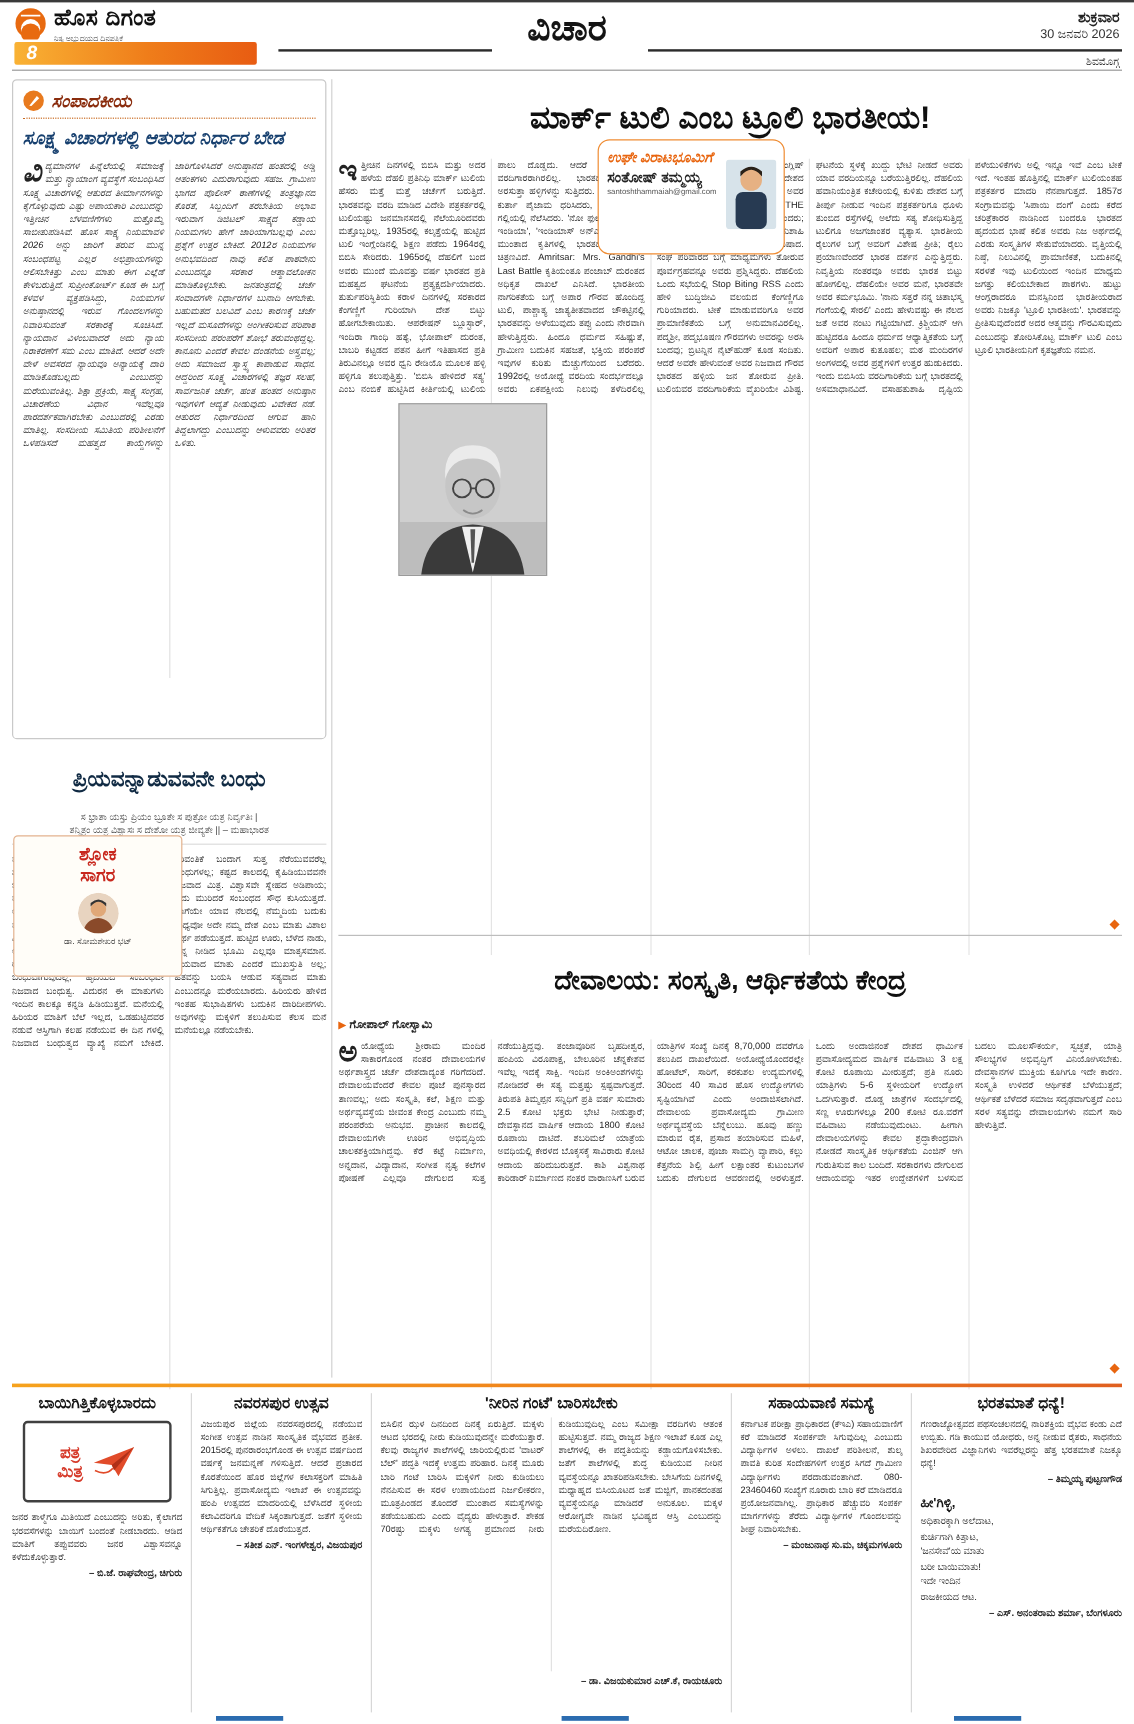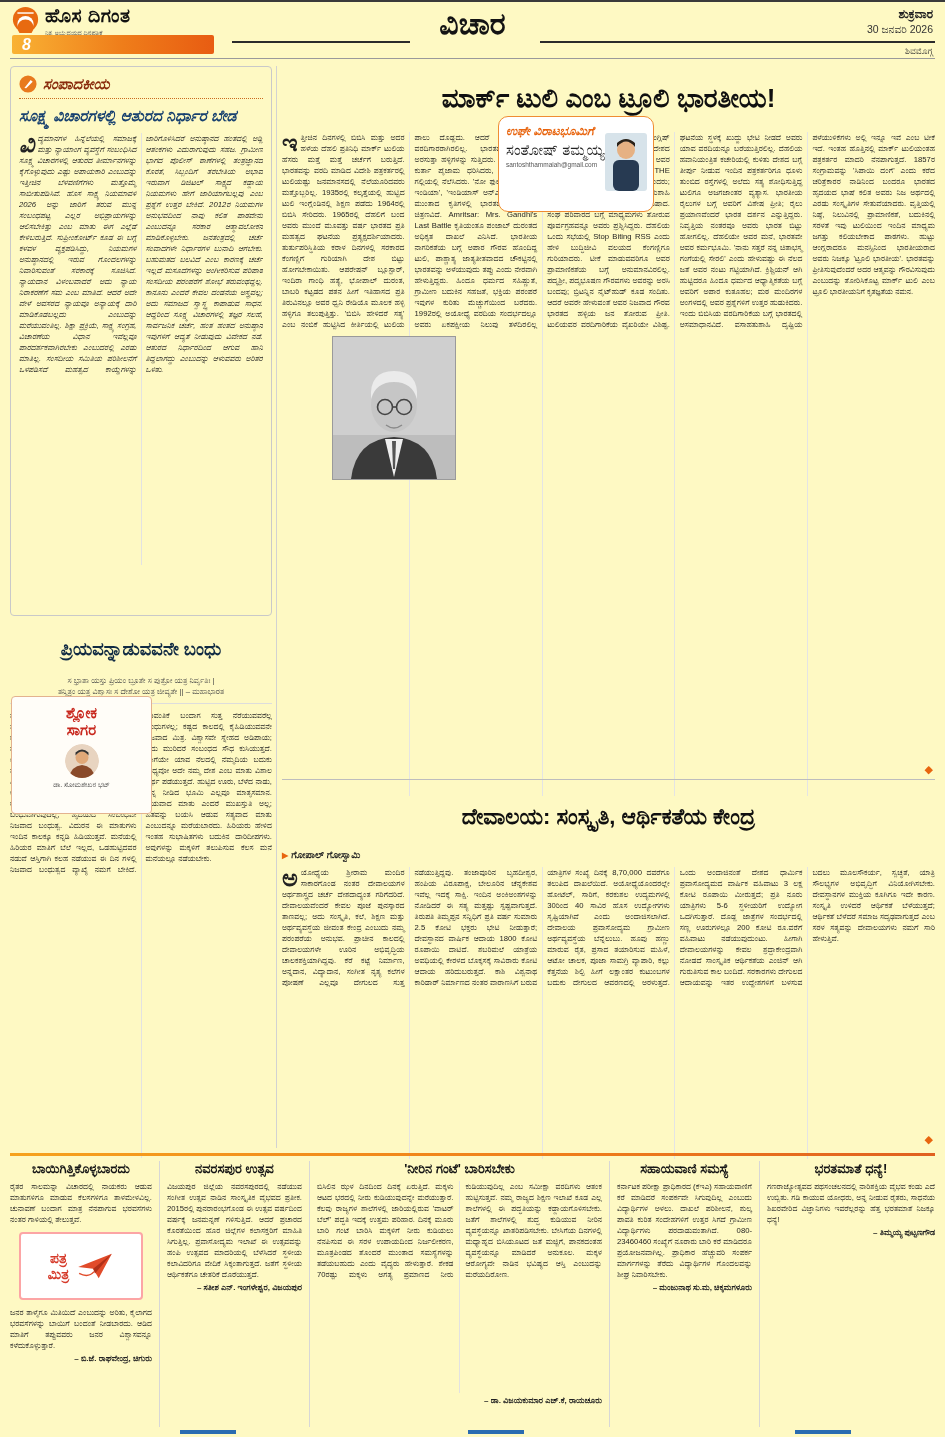--- a/index.html
+++ b/index.html
@@ -1,16 +1,16 @@
 <!DOCTYPE html>
 <html><head>
 <meta charset="utf-8">
 <style>
   html,body{margin:0;padding:0;background:#e8e8e8;}
-  .page{position:relative;width:945px;height:1437px;margin:0 auto;background:#fef9c3;
+  .page{position:relative;width:945px;height:1437px;margin:0 auto;background:#ffffff;
         font-family:"Liberation Sans",sans-serif;overflow:hidden;color:#1c1c1c;}
   .top-line{position:absolute;left:0;top:0;width:945px;height:2px;background:#3a3a3a;}
 
   
   .logo-block{position:absolute;left:12px;top:6px;display:flex;gap:6px;align-items:flex-start;}
   .logo-icon{width:27px;height:27px;flex:none;}
   .paper-name{font-size:19px;font-weight:bold;color:#111;letter-spacing:.5px;line-height:1.1;}
   .paper-tagline{font-size:6.5px;color:#555;margin-top:2px;}
   .page-number-bar{position:absolute;left:12px;top:35px;width:202px;height:19px;border-radius:2px;
         background:linear-gradient(90deg,#f9b234,#ef7d1a 55%,#e85c12);display:flex;align-items:center;padding-left:10px;box-sizing:border-box;}
@@ -53,21 +53,21 @@
   .sb-author{font-size:7px;color:#333;}
 
   
   .main-article{position:absolute;left:282px;top:66px;width:653px;height:712px;}
   .ma-headline{text-align:center;font-size:26px;font-weight:bold;color:#101010;}
   .ma-body{margin-top:9px;height:664px;overflow:hidden;columns:5;column-gap:10px;
         column-rule:1px solid #e4e4e4;column-fill:balance;}
   .columnist-box{position:absolute;left:216px;top:50px;width:156px;height:96px;background:#fff;
         border:1.5px solid #ef8c33;border-radius:10px;box-sizing:border-box;padding:7px 7px;z-index:3;}
   .cb-title{font-size:12px;font-weight:bold;font-style:italic;color:#e8650f;}
-  .cb-name{font-size:15px;font-weight:normal;color:#222;margin-top:3px;}
+  .cb-name{font-size:12px;font-weight:bold;color:#222;margin-top:3px;}
   .cb-email{font-size:6.5px;color:#555;margin-top:2px;word-break:break-all;width:95px;}
   .cb-photo{position:absolute;right:6px;top:16px;width:42px;height:58px;border-radius:3px;}
   .tully-photo{position:absolute;left:50px;top:270px;width:122px;height:142px;border:1px solid #9a9a9a;z-index:3;background:#cfcfcf;}
   .ma-end{position:absolute;right:2px;bottom:2px;}
 
   
   .hr-temple{position:absolute;left:282px;top:779px;width:653px;height:1px;background:#bdbdbd;}
   .temple{position:absolute;left:282px;top:786px;width:653px;height:362px;}
   .ta-headline{text-align:center;font-size:22px;font-weight:bold;color:#101010;}
   .ta-byline{margin-top:5px;font-size:9.5px;font-weight:bold;color:#222;}
@@ -79,21 +79,21 @@
   
   .letters-sep{position:absolute;left:10px;top:1153px;width:925px;height:3px;
         background:linear-gradient(90deg,#f6a21d,#ef7d1a 60%,#e06020);}
   .letters{position:absolute;left:10px;top:1161px;width:925px;height:266px;display:flex;}
   .letter{box-sizing:border-box;padding:0 7px;border-right:1px solid #d7d7d7;}
   .letter:first-child{padding-left:0;}
   .letter:last-child{border-right:none;padding-right:0;}
   .lt-title{text-align:center;font-size:13px;font-weight:bold;color:#141414;line-height:1.25;margin-bottom:4px;}
   .lt-sign{text-align:right;font-size:8px;font-weight:bold;color:#222;margin-top:3px;}
   .lt-double-body{columns:2;column-gap:12px;column-rule:1px solid #e2e2e2;height:212px;overflow:hidden;}
-  .patra-box{width:120px;height:64px;border:2px solid #fca5a5;border-radius:4px;margin:7px auto;
+  .patra-box{width:120px;height:64px;border:2px solid #404040;border-radius:4px;margin:7px auto;
         display:flex;align-items:center;justify-content:center;gap:7px;background:#fff;}
   .pb-words{color:#d63a2a;font-weight:bold;font-size:14px;line-height:1.15;text-align:center;}
   .plane-icon{width:38px;height:28px;}
   .heegilli{margin-top:9px;}
   .hg-title{font-size:11px;font-weight:bold;color:#141414;}
   .hg-poem{font-size:8px;line-height:12.5px;color:#222;white-space:pre-line;margin-top:3px;}
 
   .print-mark{position:absolute;bottom:3px;height:4px;width:56px;background:#2b6cb0;}
 </style>
 </head>
@@ -207,21 +207,20 @@
       <span class="dropcap">ಅ</span><span>ಯೋಧ್ಯೆಯ ಶ್ರೀರಾಮ ಮಂದಿರ ಸಾಕಾರಗೊಂಡ ನಂತರ ದೇವಾಲಯಗಳ ಅರ್ಥಶಾಸ್ತ್ರದ ಚರ್ಚೆ ದೇಶದಾದ್ಯಂತ ಗರಿಗೆದರಿದೆ. ದೇವಾಲಯವೆಂದರೆ ಕೇವಲ ಪೂಜೆ ಪುನಸ್ಕಾರದ ತಾಣವಲ್ಲ; ಅದು ಸಂಸ್ಕೃತಿ, ಕಲೆ, ಶಿಕ್ಷಣ ಮತ್ತು ಅರ್ಥವ್ಯವಸ್ಥೆಯ ಜೀವಂತ ಕೇಂದ್ರ ಎಂಬುದು ನಮ್ಮ ಪರಂಪರೆಯ ಅನುಭವ. ಪ್ರಾಚೀನ ಕಾಲದಲ್ಲಿ ದೇವಾಲಯಗಳೇ ಊರಿನ ಅಭಿವೃದ್ಧಿಯ ಚಾಲಕಶಕ್ತಿಯಾಗಿದ್ದವು. ಕೆರೆ ಕಟ್ಟೆ ನಿರ್ಮಾಣ, ಅನ್ನದಾನ, ವಿದ್ಯಾದಾನ, ಸಂಗೀತ ನೃತ್ಯ ಕಲೆಗಳ ಪೋಷಣೆ ಎಲ್ಲವೂ ದೇಗುಲದ ಸುತ್ತ ನಡೆಯುತ್ತಿದ್ದವು. ತಂಜಾವೂರಿನ ಬೃಹದೀಶ್ವರ, ಹಂಪಿಯ ವಿರೂಪಾಕ್ಷ, ಬೇಲೂರಿನ ಚೆನ್ನಕೇಶವ ಇವೆಲ್ಲ ಇದಕ್ಕೆ ಸಾಕ್ಷಿ. ಇಂದಿನ ಅಂಕಿಅಂಶಗಳನ್ನು ನೋಡಿದರೆ ಈ ಸತ್ಯ ಮತ್ತಷ್ಟು ಸ್ಪಷ್ಟವಾಗುತ್ತದೆ. ತಿರುಪತಿ ತಿಮ್ಮಪ್ಪನ ಸನ್ನಿಧಿಗೆ ಪ್ರತಿ ವರ್ಷ ಸುಮಾರು 2.5 ಕೋಟಿ ಭಕ್ತರು ಭೇಟಿ ನೀಡುತ್ತಾರೆ; ದೇವಸ್ಥಾನದ ವಾರ್ಷಿಕ ಆದಾಯ 1800 ಕೋಟಿ ರೂಪಾಯಿ ದಾಟಿದೆ. ಶಬರಿಮಲೆ ಯಾತ್ರೆಯ ಅವಧಿಯಲ್ಲಿ ಕೇರಳದ ಬೊಕ್ಕಸಕ್ಕೆ ಸಾವಿರಾರು ಕೋಟಿ ಆದಾಯ ಹರಿದುಬರುತ್ತದೆ. ಕಾಶಿ ವಿಶ್ವನಾಥ ಕಾರಿಡಾರ್ ನಿರ್ಮಾಣದ ನಂತರ ವಾರಾಣಸಿಗೆ ಬರುವ ಯಾತ್ರಿಗಳ ಸಂಖ್ಯೆ ದಿನಕ್ಕೆ 8,70,000 ದವರೆಗೂ ತಲುಪಿದ ದಾಖಲೆಯಿದೆ. ಅಯೋಧ್ಯೆಯೊಂದರಲ್ಲೇ ಹೋಟೆಲ್, ಸಾರಿಗೆ, ಕರಕುಶಲ ಉದ್ಯಮಗಳಲ್ಲಿ 30ರಿಂದ 40 ಸಾವಿರ ಹೊಸ ಉದ್ಯೋಗಗಳು ಸೃಷ್ಟಿಯಾಗಿವೆ ಎಂದು ಅಂದಾಜಿಸಲಾಗಿದೆ. ದೇವಾಲಯ ಪ್ರವಾಸೋದ್ಯಮ ಗ್ರಾಮೀಣ ಅರ್ಥವ್ಯವಸ್ಥೆಯ ಬೆನ್ನೆಲುಬು. ಹೂವು ಹಣ್ಣು ಮಾರುವ ರೈತ, ಪ್ರಸಾದ ತಯಾರಿಸುವ ಮಹಿಳೆ, ಆಟೋ ಚಾಲಕ, ಪೂಜಾ ಸಾಮಗ್ರಿ ವ್ಯಾಪಾರಿ, ಕಲ್ಲು ಕೆತ್ತನೆಯ ಶಿಲ್ಪಿ ಹೀಗೆ ಲಕ್ಷಾಂತರ ಕುಟುಂಬಗಳ ಬದುಕು ದೇಗುಲದ ಆವರಣದಲ್ಲಿ ಅರಳುತ್ತದೆ. ಒಂದು ಅಂದಾಜಿನಂತೆ ದೇಶದ ಧಾರ್ಮಿಕ ಪ್ರವಾಸೋದ್ಯಮದ ವಾರ್ಷಿಕ ವಹಿವಾಟು 3 ಲಕ್ಷ ಕೋಟಿ ರೂಪಾಯಿ ಮೀರುತ್ತದೆ; ಪ್ರತಿ ನೂರು ಯಾತ್ರಿಗಳು 5-6 ಸ್ಥಳೀಯರಿಗೆ ಉದ್ಯೋಗ ಒದಗಿಸುತ್ತಾರೆ. ದೊಡ್ಡ ಜಾತ್ರೆಗಳ ಸಂದರ್ಭದಲ್ಲಿ ಸಣ್ಣ ಊರುಗಳಲ್ಲೂ 200 ಕೋಟಿ ರೂ.ವರೆಗೆ ವಹಿವಾಟು ನಡೆಯುವುದುಂಟು. ಹೀಗಾಗಿ ದೇವಾಲಯಗಳನ್ನು ಕೇವಲ ಶ್ರದ್ಧಾಕೇಂದ್ರವಾಗಿ ನೋಡದೆ ಸಾಂಸ್ಕೃತಿಕ ಆರ್ಥಿಕತೆಯ ಎಂಜಿನ್ ಆಗಿ ಗುರುತಿಸುವ ಕಾಲ ಬಂದಿದೆ. ಸರಕಾರಗಳು ದೇಗುಲದ ಆದಾಯವನ್ನು ಇತರ ಉದ್ದೇಶಗಳಿಗೆ ಬಳಸುವ ಬದಲು ಮೂಲಸೌಕರ್ಯ, ಸ್ವಚ್ಛತೆ, ಯಾತ್ರಿ ಸೌಲಭ್ಯಗಳ ಅಭಿವೃದ್ಧಿಗೆ ವಿನಿಯೋಗಿಸಬೇಕು. ದೇವಸ್ಥಾನಗಳ ಮುಕ್ತಿಯ ಕೂಗಿಗೂ ಇದೇ ಕಾರಣ. ಸಂಸ್ಕೃತಿ ಉಳಿದರೆ ಆರ್ಥಿಕತೆ ಬೆಳೆಯುತ್ತದೆ; ಆರ್ಥಿಕತೆ ಬೆಳೆದರೆ ಸಮಾಜ ಸದೃಢವಾಗುತ್ತದೆ ಎಂಬ ಸರಳ ಸತ್ಯವನ್ನು ದೇವಾಲಯಗಳು ನಮಗೆ ಸಾರಿ ಹೇಳುತ್ತಿವೆ.</span>
     </div>
     <span class="endmark ta-end">◆</span>
   </section>
 
   <div class="letters-sep"></div>
   <div class="letters">
 
     <div class="letter" style="width:150px;">
       <div class="lt-title">ಬಾಯಿಗಿತ್ತಿಕೊಳ್ಳಬಾರದು</div>
-      <div class="bodytext">ರೈತರ ಸಾಲಮನ್ನಾ ವಿಚಾರದಲ್ಲಿ ನಾಯಕರು ಆಡುವ ಮಾತುಗಳಿಗೂ ಮಾಡುವ ಕೆಲಸಗಳಿಗೂ ತಾಳಮೇಳವಿಲ್ಲ. ಚುನಾವಣೆ ಬಂದಾಗ ಮಾತ್ರ ನೆನಪಾಗುವ ಭರವಸೆಗಳು ನಂತರ ಗಾಳಿಯಲ್ಲಿ ತೇಲುತ್ತವೆ.</div>
       <div class="patra-box">
         <div class="pb-words">
           <div>ಪತ್ರ</div>
           <div>ಮಿತ್ರ</div>
         </div>
         <svg class="plane-icon" viewBox="0 0 40 30">
           <path d="M2 16 L38 2 L24 28 L18 18 Z" fill="#e14b2a"></path>
           <path d="M18 18 L38 2 L20 23 Z" fill="#b03018"></path>
           <path d="M3 23 q10 5 16 -2" stroke="#e14b2a" fill="none" stroke-width="1.5"></path>
         </svg>
@@ -245,19 +244,29 @@
     <div class="letter" style="width:150px;">
       <div class="lt-title">ಸಹಾಯವಾಣಿ ಸಮಸ್ಯೆ</div>
       <div class="bodytext">ಕರ್ನಾಟಕ ಪರೀಕ್ಷಾ ಪ್ರಾಧಿಕಾರದ (ಕೆಇಎ) ಸಹಾಯವಾಣಿಗೆ ಕರೆ ಮಾಡಿದರೆ ಸಂಪರ್ಕವೇ ಸಿಗುವುದಿಲ್ಲ ಎಂಬುದು ವಿದ್ಯಾರ್ಥಿಗಳ ಅಳಲು. ದಾಖಲೆ ಪರಿಶೀಲನೆ, ಶುಲ್ಕ ಪಾವತಿ ಕುರಿತ ಸಂದೇಹಗಳಿಗೆ ಉತ್ತರ ಸಿಗದೆ ಗ್ರಾಮೀಣ ವಿದ್ಯಾರ್ಥಿಗಳು ಪರದಾಡುವಂತಾಗಿದೆ. 080-23460460 ಸಂಖ್ಯೆಗೆ ನೂರಾರು ಬಾರಿ ಕರೆ ಮಾಡಿದರೂ ಪ್ರಯೋಜನವಾಗಿಲ್ಲ. ಪ್ರಾಧಿಕಾರ ಹೆಚ್ಚುವರಿ ಸಂಪರ್ಕ ಮಾರ್ಗಗಳನ್ನು ತೆರೆದು ವಿದ್ಯಾರ್ಥಿಗಳ ಗೊಂದಲವನ್ನು ಶೀಘ್ರ ನಿವಾರಿಸಬೇಕು.</div>
       <div class="lt-sign">– ಮಂಜುನಾಥ ಸು.ಮ, ಚಿಕ್ಕಮಗಳೂರು</div>
     </div>
 
     <div class="letter" style="width:175px;">
       <div class="lt-title">ಭರತಮಾತೆ ಧನ್ಯೆ!</div>
       <div class="bodytext">ಗಣರಾಜ್ಯೋತ್ಸವದ ಪಥಸಂಚಲನದಲ್ಲಿ ನಾರಿಶಕ್ತಿಯ ವೈಭವ ಕಂಡು ಎದೆ ಉಬ್ಬಿತು. ಗಡಿ ಕಾಯುವ ಯೋಧರು, ಅನ್ನ ನೀಡುವ ರೈತರು, ಸಾಧನೆಯ ಶಿಖರವೇರಿದ ವಿಜ್ಞಾನಿಗಳು ಇವರೆಲ್ಲರನ್ನು ಹೆತ್ತ ಭರತಮಾತೆ ನಿಜಕ್ಕೂ ಧನ್ಯೆ!</div>
       <div class="lt-sign">– ತಿಮ್ಮಯ್ಯ ಪುಟ್ಟಣಗೌಡ</div>
+      <div class="heegilli">
+        <div class="hg-title">ಹೀ'ಗಿಳ್ಳಿ,</div>
+        <div class="hg-poem">ಅಧಿಕಾರಕ್ಕಾಗಿ ಅಲೆದಾಟ,
+ಕುರ್ಚಿಗಾಗಿ ಕಿತ್ತಾಟ,
+'ಜನಸೇವೆ'ಯ ಮಾತು
+ಬರೀ ಬಾಯಿಮಾತು!
+ಇದೇ ಇಂದಿನ
+ರಾಜಕೀಯದ ಆಟ.</div>
+        <div class="lt-sign">– ಎಸ್. ಅನಂತರಾಮ ಶರ್ಮಾ, ಬೆಂಗಳೂರು</div>
+      </div>
     </div>
   </div>
 
   <div class="print-mark" style="left:180px;"></div>
   <div class="print-mark" style="left:468px;"></div>
   <div class="print-mark" style="left:795px;"></div>
 </div>
 
 </body></html>

